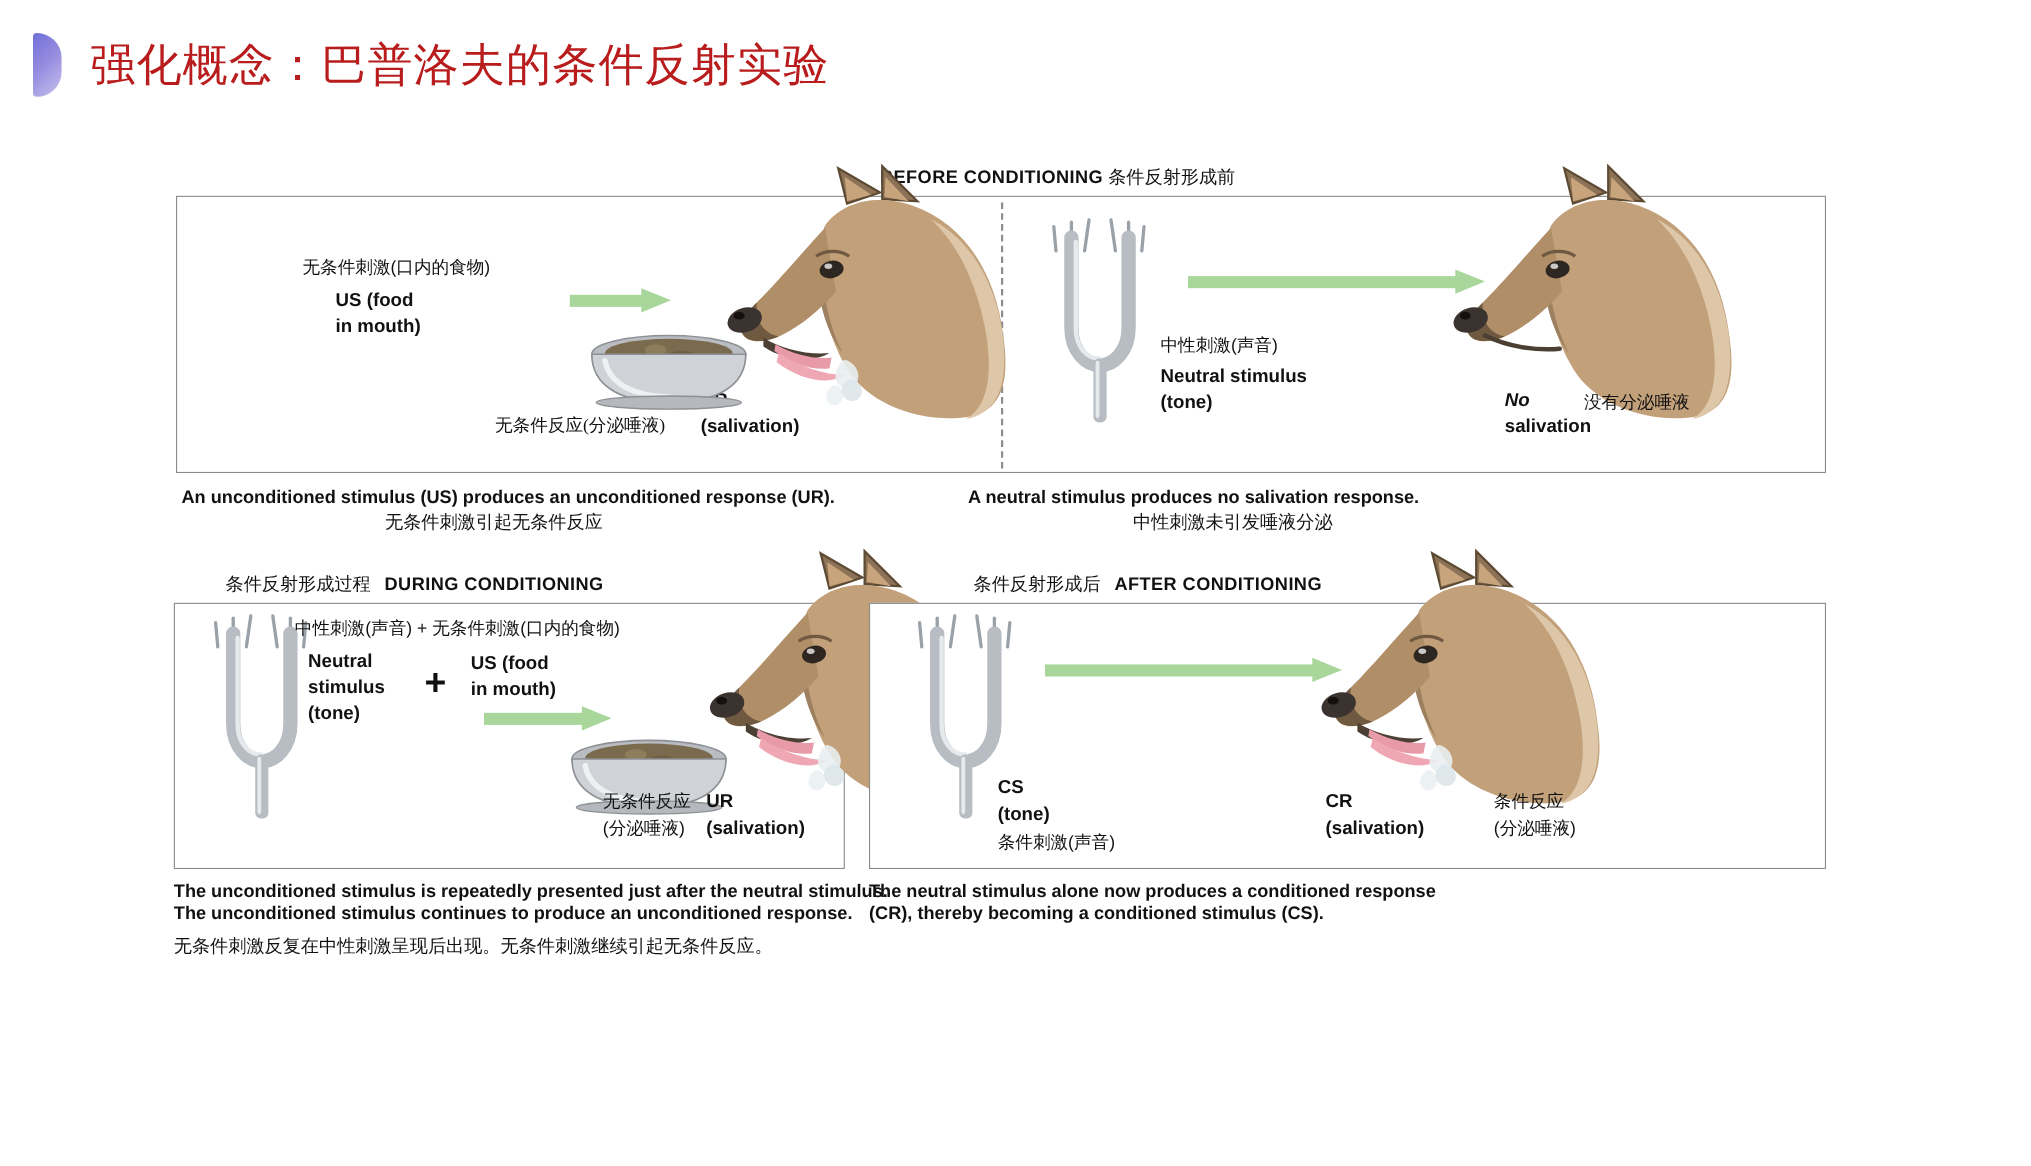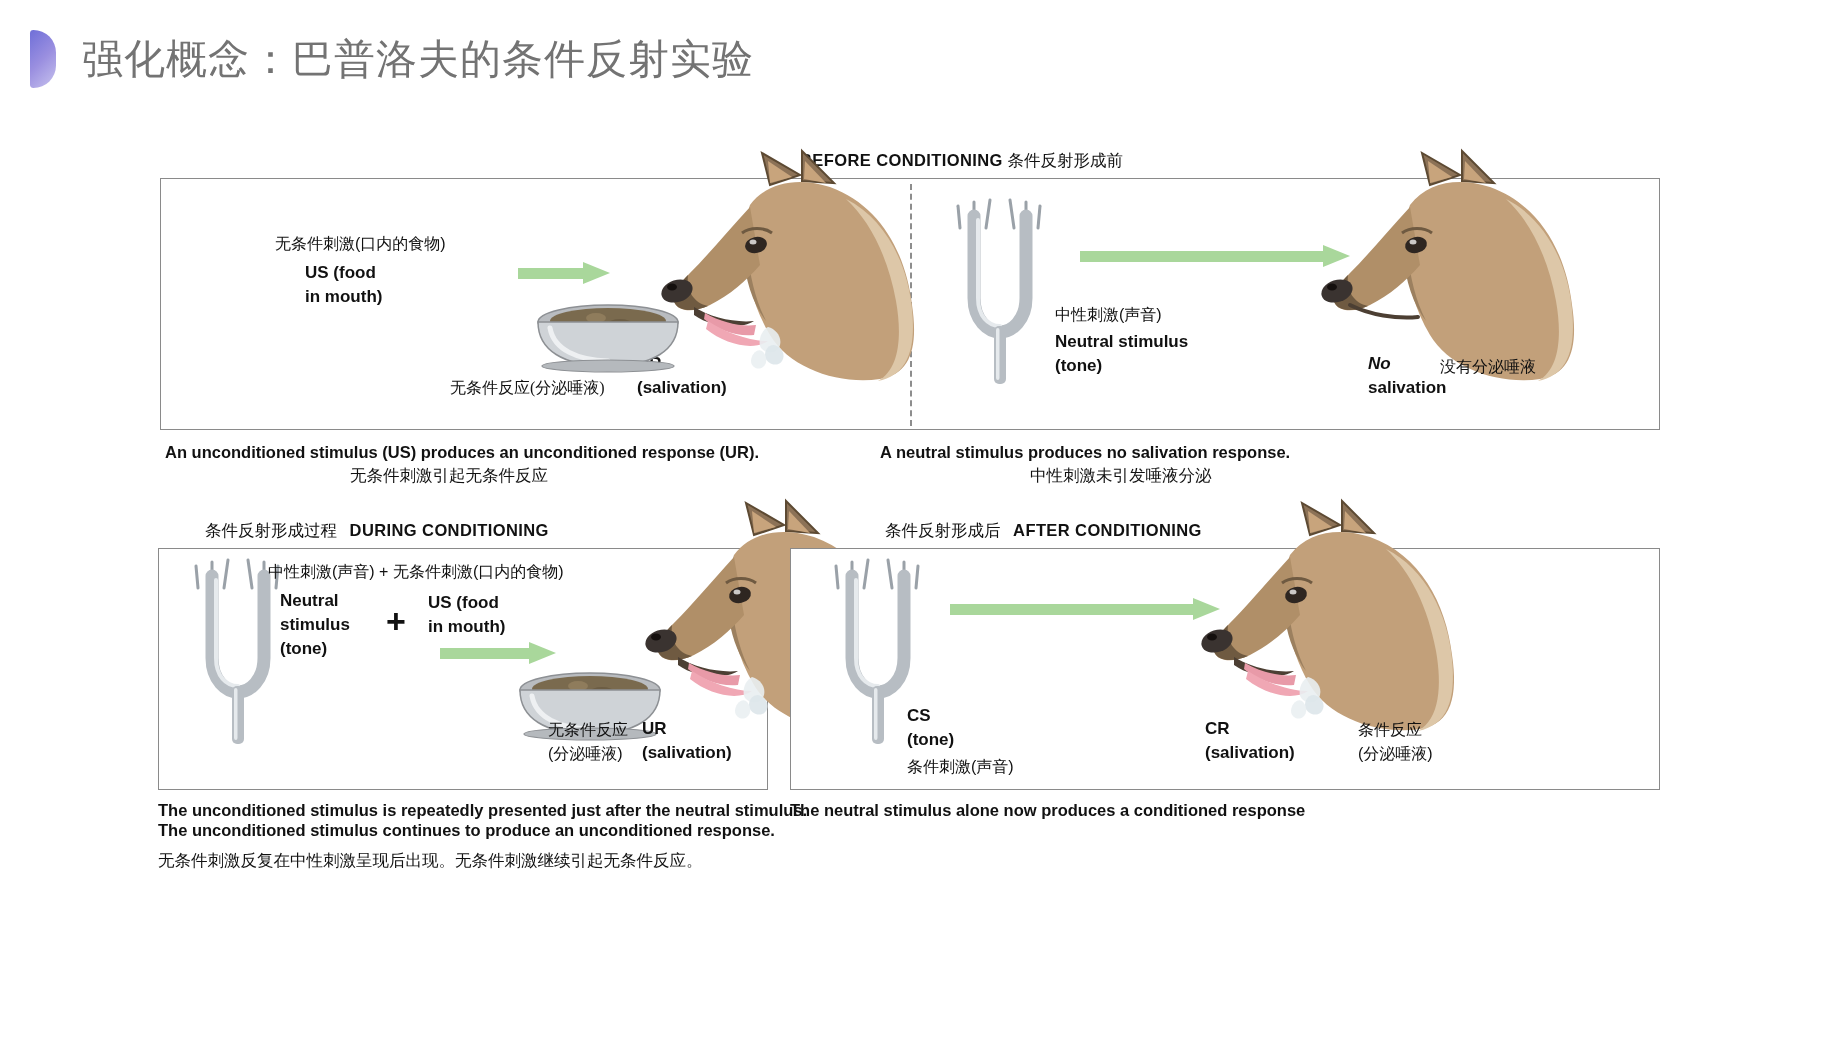--- a/index.html
+++ b/index.html
@@ -28,21 +28,21 @@
     height: 58px;
     background: linear-gradient(135deg, #6f6fd8 0%, #9a8fe0 50%, #c8c3ee 100%);
     border-top-right-radius: 26px;
     border-bottom-right-radius: 26px;
     border-top-left-radius: 4px;
     border-bottom-left-radius: 4px;
     margin-right: 26px;
   }
   .slide-title {
     font-size: 41px;
-    color: #737373;
+    color: #b91c1c;
     letter-spacing: 1px;
     white-space: nowrap;
   }
 
   
   .diagram {
     position: absolute;
     left: 150px;
     top: 150px;
     width: 1560px;
@@ -405,14 +405,17 @@
   </div>
 
   <div class="lbl bold" style="left:1055px; top:568px;">CR</div>
   <div class="lbl bold" style="left:1055px; top:592px;">(salivation)</div>
   <div class="lbl cnsm" style="left:1208px; top:570px;">条件反应</div>
   <div class="lbl cnsm" style="left:1208px; top:594px;">(分泌唾液)</div>
 
   <div class="cap" style="left:640px; top:650px;">
     <span class="en">The neutral stimulus alone now produces a conditioned response</span>
   </div>
+  <div class="cap" style="left:640px; top:670px;">
+    <span class="en">(CR), thereby becoming a conditioned stimulus (CS).</span>
+  </div>
 
 </div>
 
 </body></html>

